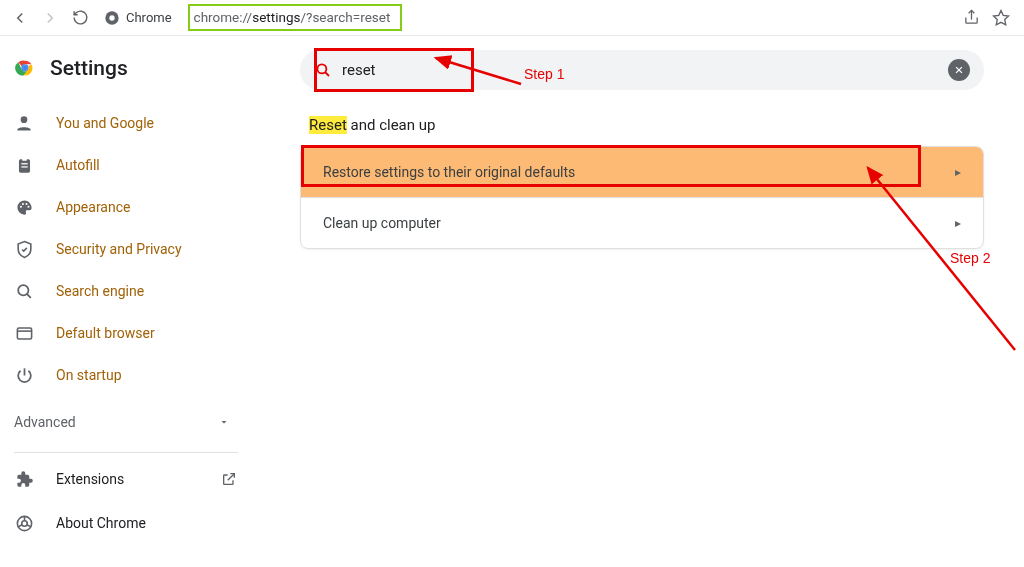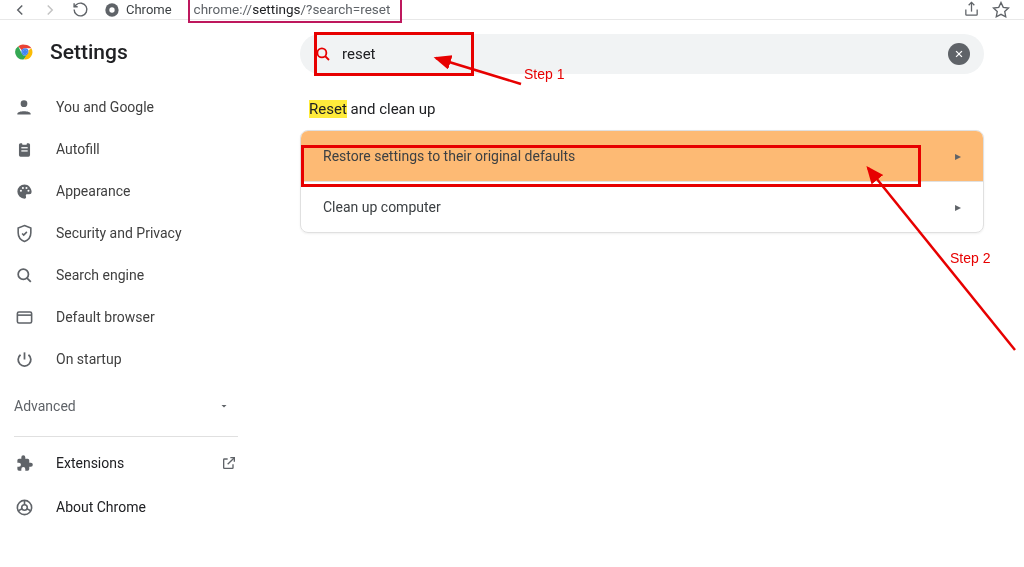--- a/index.html
+++ b/index.html
@@ -1,36 +1,36 @@
 <!DOCTYPE html>
 <html><head>
 <meta charset="utf-8">
 <style>
   * { box-sizing: border-box; margin: 0; padding: 0; font-family: -apple-system, BlinkMacSystemFont, "Segoe UI", Roboto, Arial, sans-serif; }
   body { width: 1024px; height: 567px; background: #fff; overflow: hidden; position: relative; }
 
   
-  .browser-bar { height: 20px; display: flex; align-items: center; padding: 0 8px; gap: 6px; border-bottom: 1px solid #e8e8e8; }
+  .browser-bar { height: 36px; display: flex; align-items: center; padding: 0 8px; gap: 6px; border-bottom: 1px solid #e8e8e8; }
   .nav-btn { width: 24px; height: 24px; display: flex; align-items: center; justify-content: center; color: #5f6368; cursor: pointer; }
   .chrome-chip { font-size: 13px; color: #3c4043; display: flex; align-items: center; gap: 6px; margin-left: 6px; }
   .chrome-chip .globe { width: 16px; height: 16px; }
-  .url-box { font-size: 13.5px; color: #202124; margin-left: 10px; padding: 3px 10px 4px 4px; border: 2px solid #be185d; }
+  .url-box { font-size: 13.5px; color: #202124; margin-left: 10px; padding: 3px 10px 4px 4px; border: 2px solid #84cc16; }
   .url-box .dark { font-weight: 400; color:#202124; }
   .url-box .light { color:#5f6368; }
   .bar-spacer { flex: 1; }
   .bar-right { display: flex; align-items: center; gap: 12px; padding-right: 6px; color:#5f6368; }
   .bar-icon { width: 18px; height: 18px; display:flex; align-items:center; justify-content:center; }
 
   
   .settings-wrap { display: flex; height: calc(567px - 36px); }
   .sidebar { width: 260px; padding: 18px 8px 0 0; }
   .side-head { display:flex; align-items:center; gap: 14px; padding: 2px 12px 22px 14px; }
   .side-head .chrome-logo { width: 22px; height: 22px; }
   .side-head h1 { font-size: 21px; font-weight: 500; color:#202124; }
-  .side-item { display:flex; align-items:center; gap: 22px; padding: 11px 14px; font-size: 14px; color:#404040; cursor:pointer; border-radius: 0 22px 22px 0; }
+  .side-item { display:flex; align-items:center; gap: 22px; padding: 11px 14px; font-size: 14px; color:#a16207; cursor:pointer; border-radius: 0 22px 22px 0; }
   .side-icon { width:20px; height:20px; color:#5f6368; display:flex; align-items:center; justify-content:center; flex-shrink:0; }
   .advanced-row { display:flex; align-items:center; justify-content:space-between; padding: 14px 22px 14px 14px; font-size:14px; color:#5f6368; cursor:pointer; margin-top:4px;}
   .divider { height:1px; background:#e0e0e0; margin: 8px 14px 4px 14px; }
   .bottom-item { display:flex; align-items:center; gap: 22px; padding: 12px 14px; font-size: 14px; color:#202124; cursor:pointer; }
   .bottom-item .ext-open { margin-left:auto; width:18px; height:18px; color:#5f6368; display:flex; align-items:center; justify-content:center;}
 
   .main { flex:1; padding: 14px 40px 8px 40px; }
   .searchbar-outer { position: relative; }
   .searchbar { width: 100%; height: 40px; border-radius: 30px; background:#f1f3f4; display:flex; align-items:center; padding: 0 14px; gap:10px; }
   .searchbar .mag { color:#e70000; }

